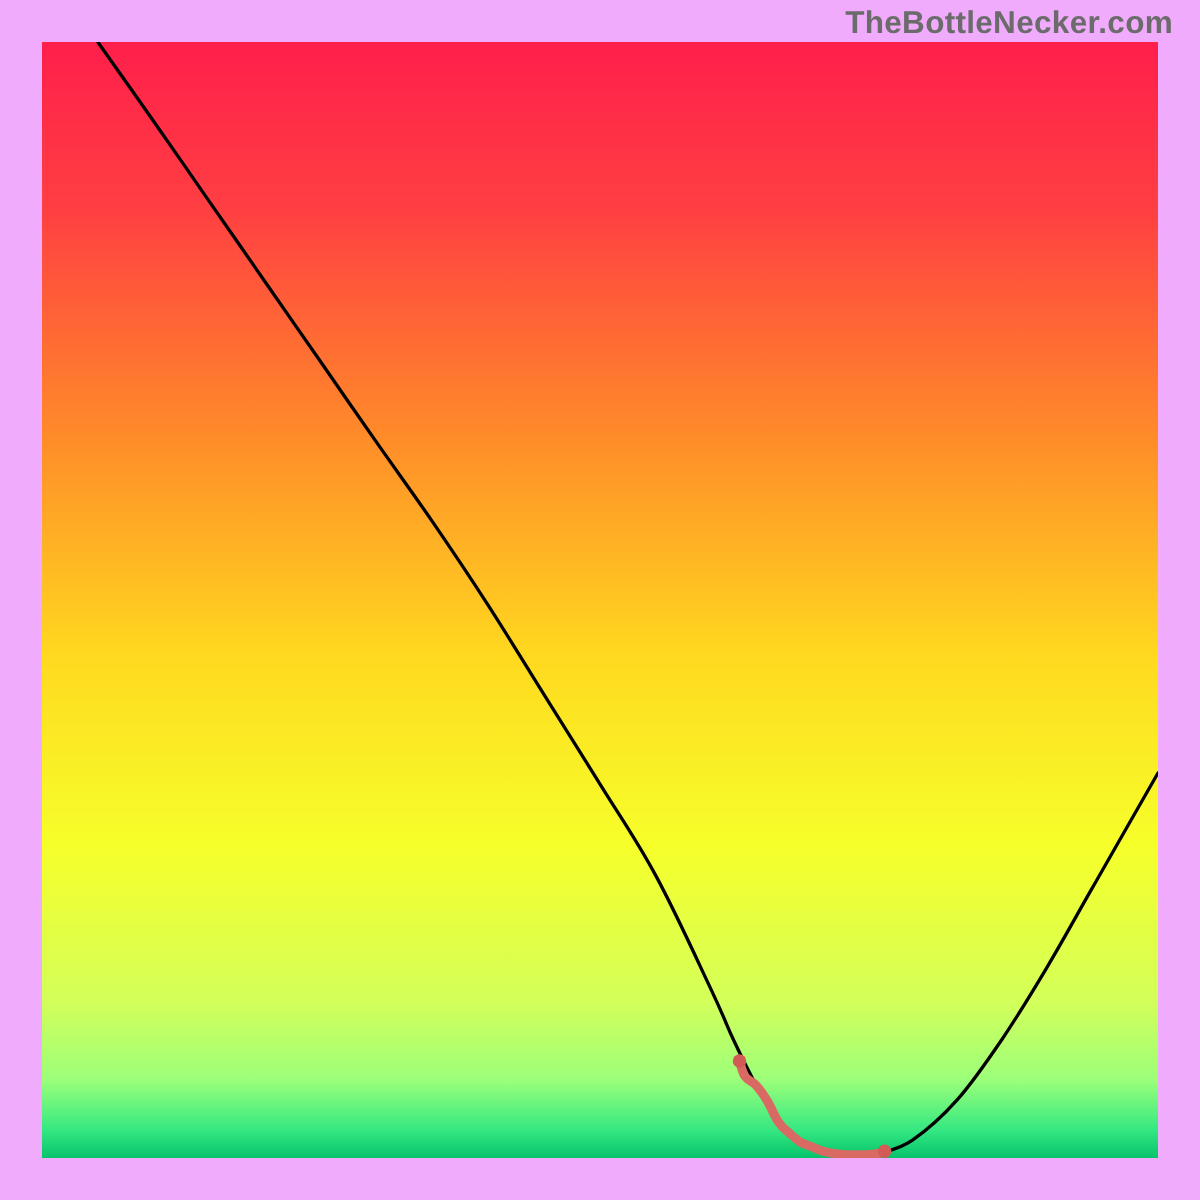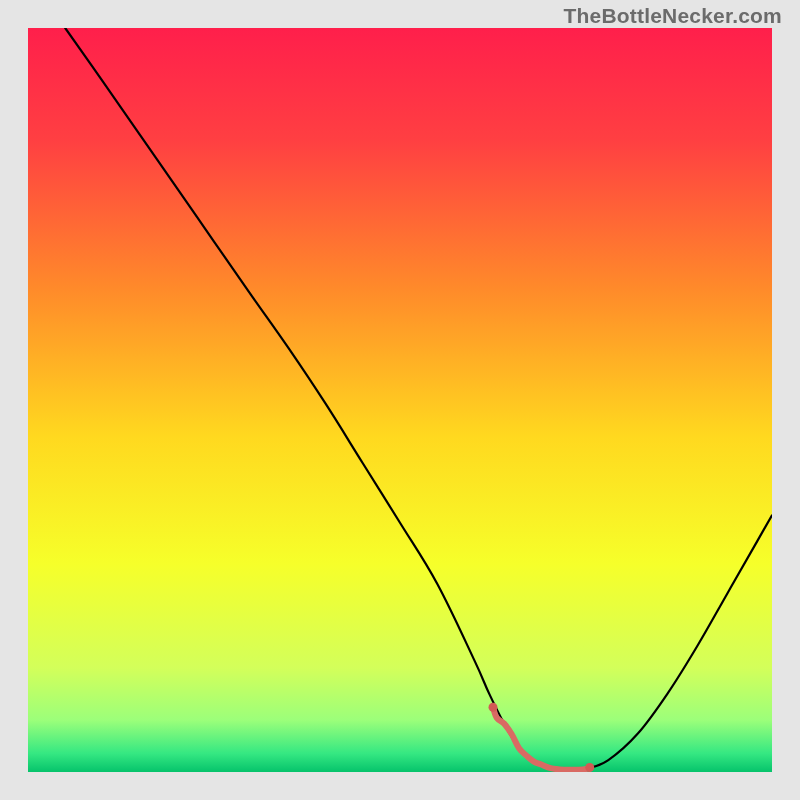--- a/index.html
+++ b/index.html
@@ -7,21 +7,21 @@
     padding: 0;
     width: 800px;
     height: 800px;
     background: #000;
     overflow: hidden;
   }
   .chart-wrap {
     position: relative;
     width: 800px;
     height: 800px;
-    background: #e5e5e5;
+    background: #f0abfc;
     text-align: center;
   }
   .watermark {
     position: absolute;
     top: 4px;
     right: 18px;
     font-family: Arial, Helvetica, sans-serif;
     font-size: 21px;
     font-weight: 600;
     color: #6b6b6b;

